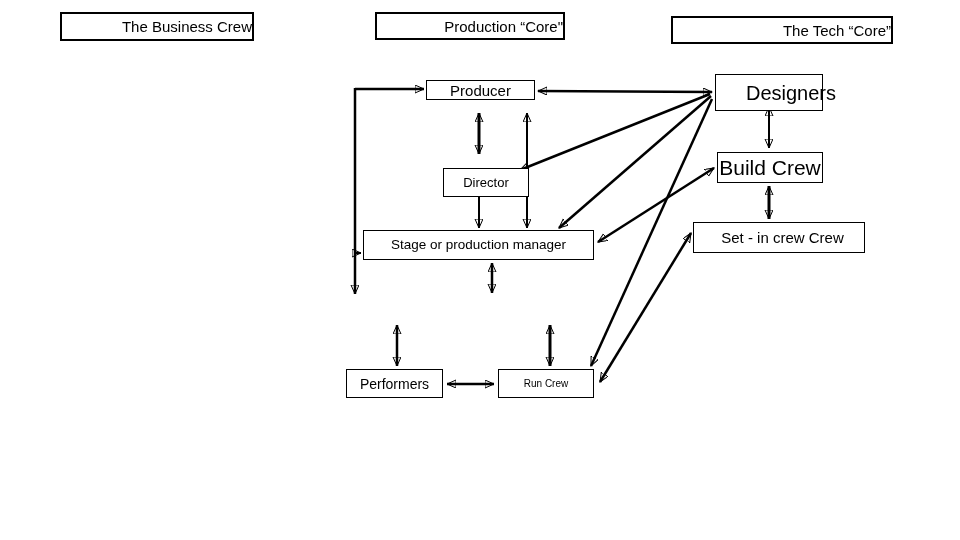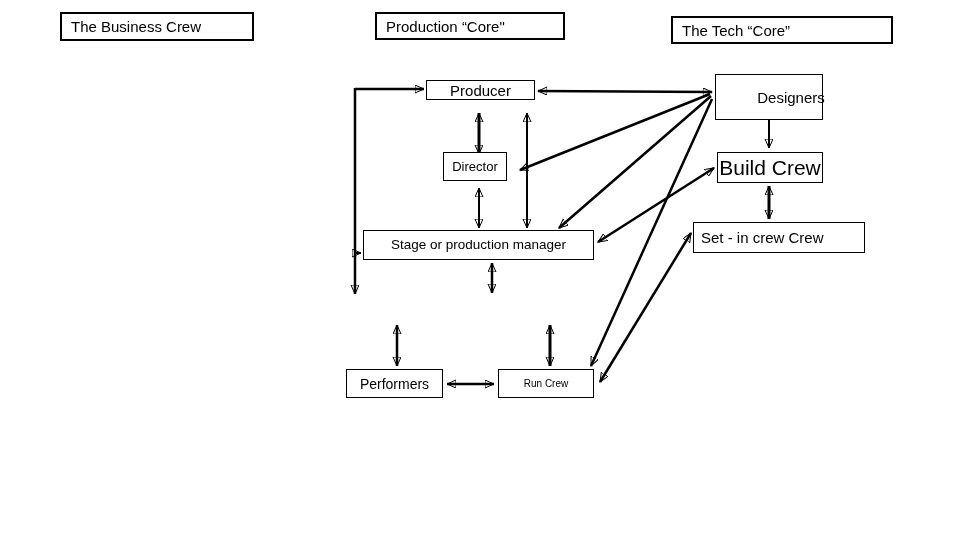--- a/index.html
+++ b/index.html
@@ -28,37 +28,37 @@
     position: absolute;
     box-sizing: border-box;
     background: #ffffff;
     border: 1.5px solid #000000;
     display: flex;
     align-items: center;
     white-space: nowrap;
     z-index: 2;
     line-height: 1;
   }
-  .header-box { border-width: 2px; font-size: 15px; padding-left: 9px; }
+  .header-box { border-width: 2px; font-size: 15px; padding-left: 9px; justify-content: flex-end; }
   .center { justify-content: center; }
-  .leftpad { padding-left: 7px; }
+  .leftpad { padding-left: 7px; justify-content: center; }
 
   
   #hdr-business   { left: 60px;  top: 12px; width: 194px; height: 29px; }
   #hdr-production { left: 375px; top: 12px; width: 190px; height: 28px; }
   #hdr-tech       { left: 671px; top: 16px; width: 222px; height: 28px; }
 
   
   #node-producer   { left: 426px; top: 80px;  width: 109px; height: 20px; font-size: 15px; }
-  #node-director   { left: 443px; top: 152px; width: 64px;  height: 29px; font-size: 13px; }
+  #node-director   { left: 443px; top: 168px; width: 86px;  height: 29px; font-size: 13px; }
   #node-stage      { left: 363px; top: 230px; width: 231px; height: 30px; font-size: 13.5px; }
   #node-assistant  { left: 341px; top: 296px; width: 254px; height: 26px; font-size: 13.5px; }
   #node-performers { left: 346px; top: 369px; width: 97px;  height: 29px; font-size: 14px; }
   #node-runcrew    { left: 498px; top: 369px; width: 96px;  height: 29px; font-size: 10px; }
-  #node-designers  { left: 715px; top: 74px;  width: 108px; height: 46px; font-size: 15px; padding-left: 44px; }
+  #node-designers  { left: 715px; top: 74px;  width: 108px; height: 37px; font-size: 20px; padding-left: 44px; }
   #node-buildcrew  { left: 717px; top: 152px; width: 106px; height: 31px; font-size: 21px; }
   #node-setin      { left: 693px; top: 222px; width: 172px; height: 31px; font-size: 15px; }
 
   #connectors path, #connectors line { stroke: #000000; fill: none; }
 </style>
 </head>
 <body>
 
 <div id="canvas">
 

